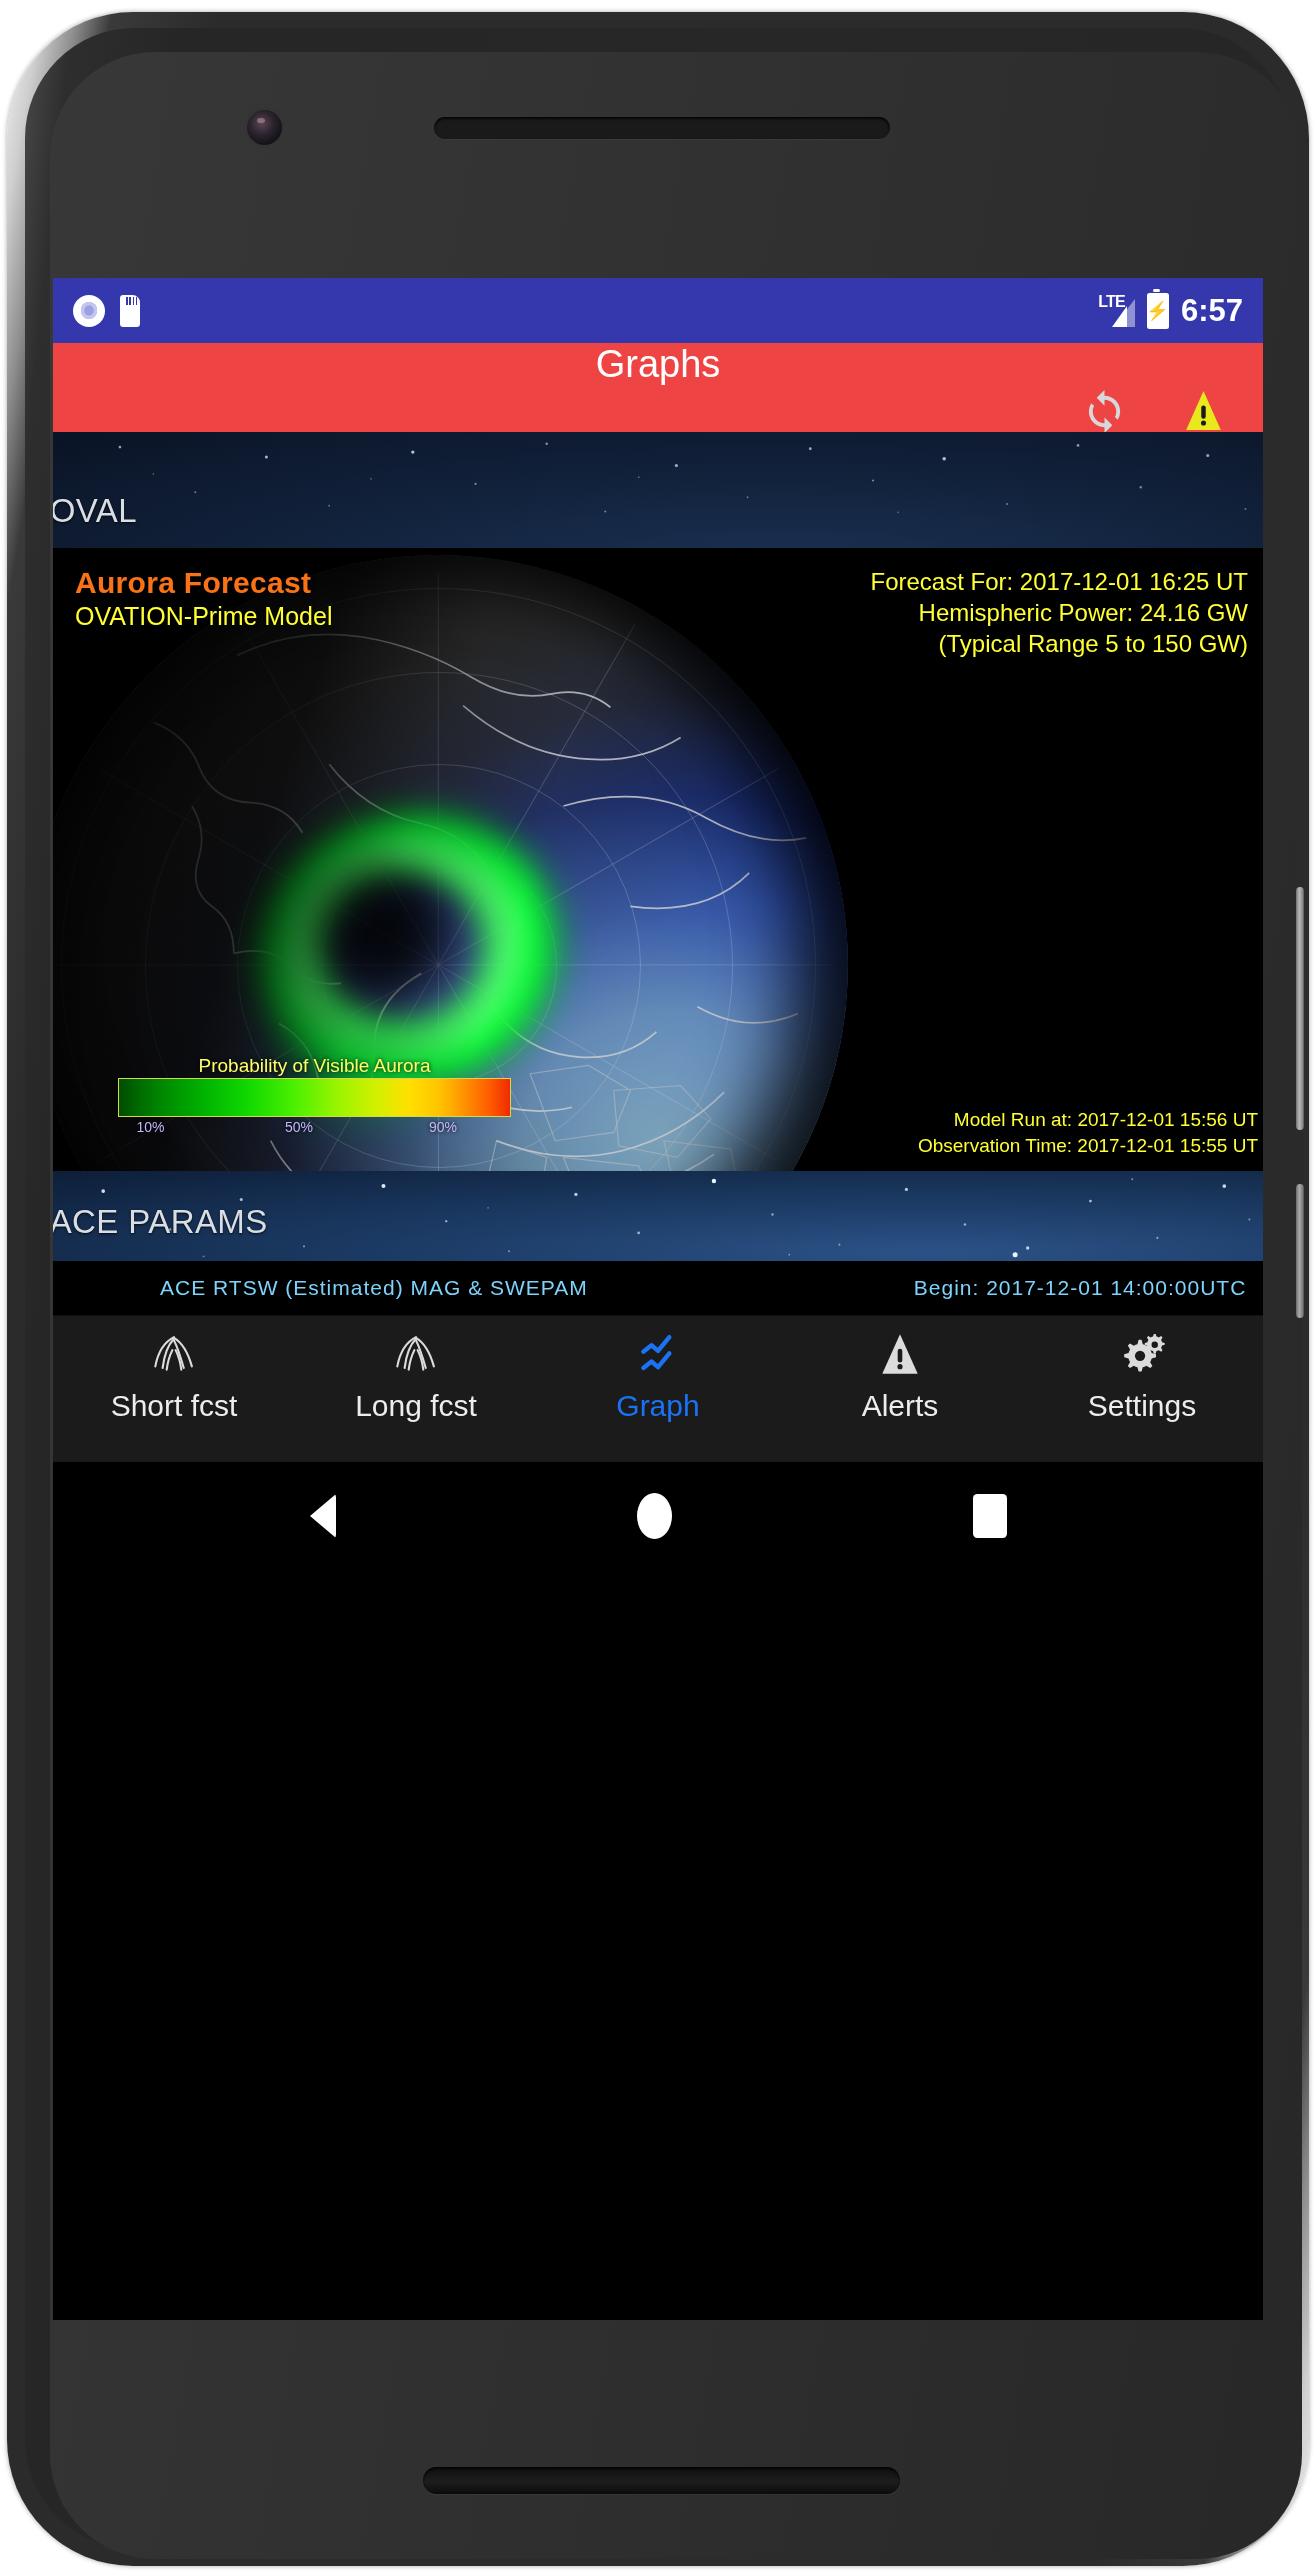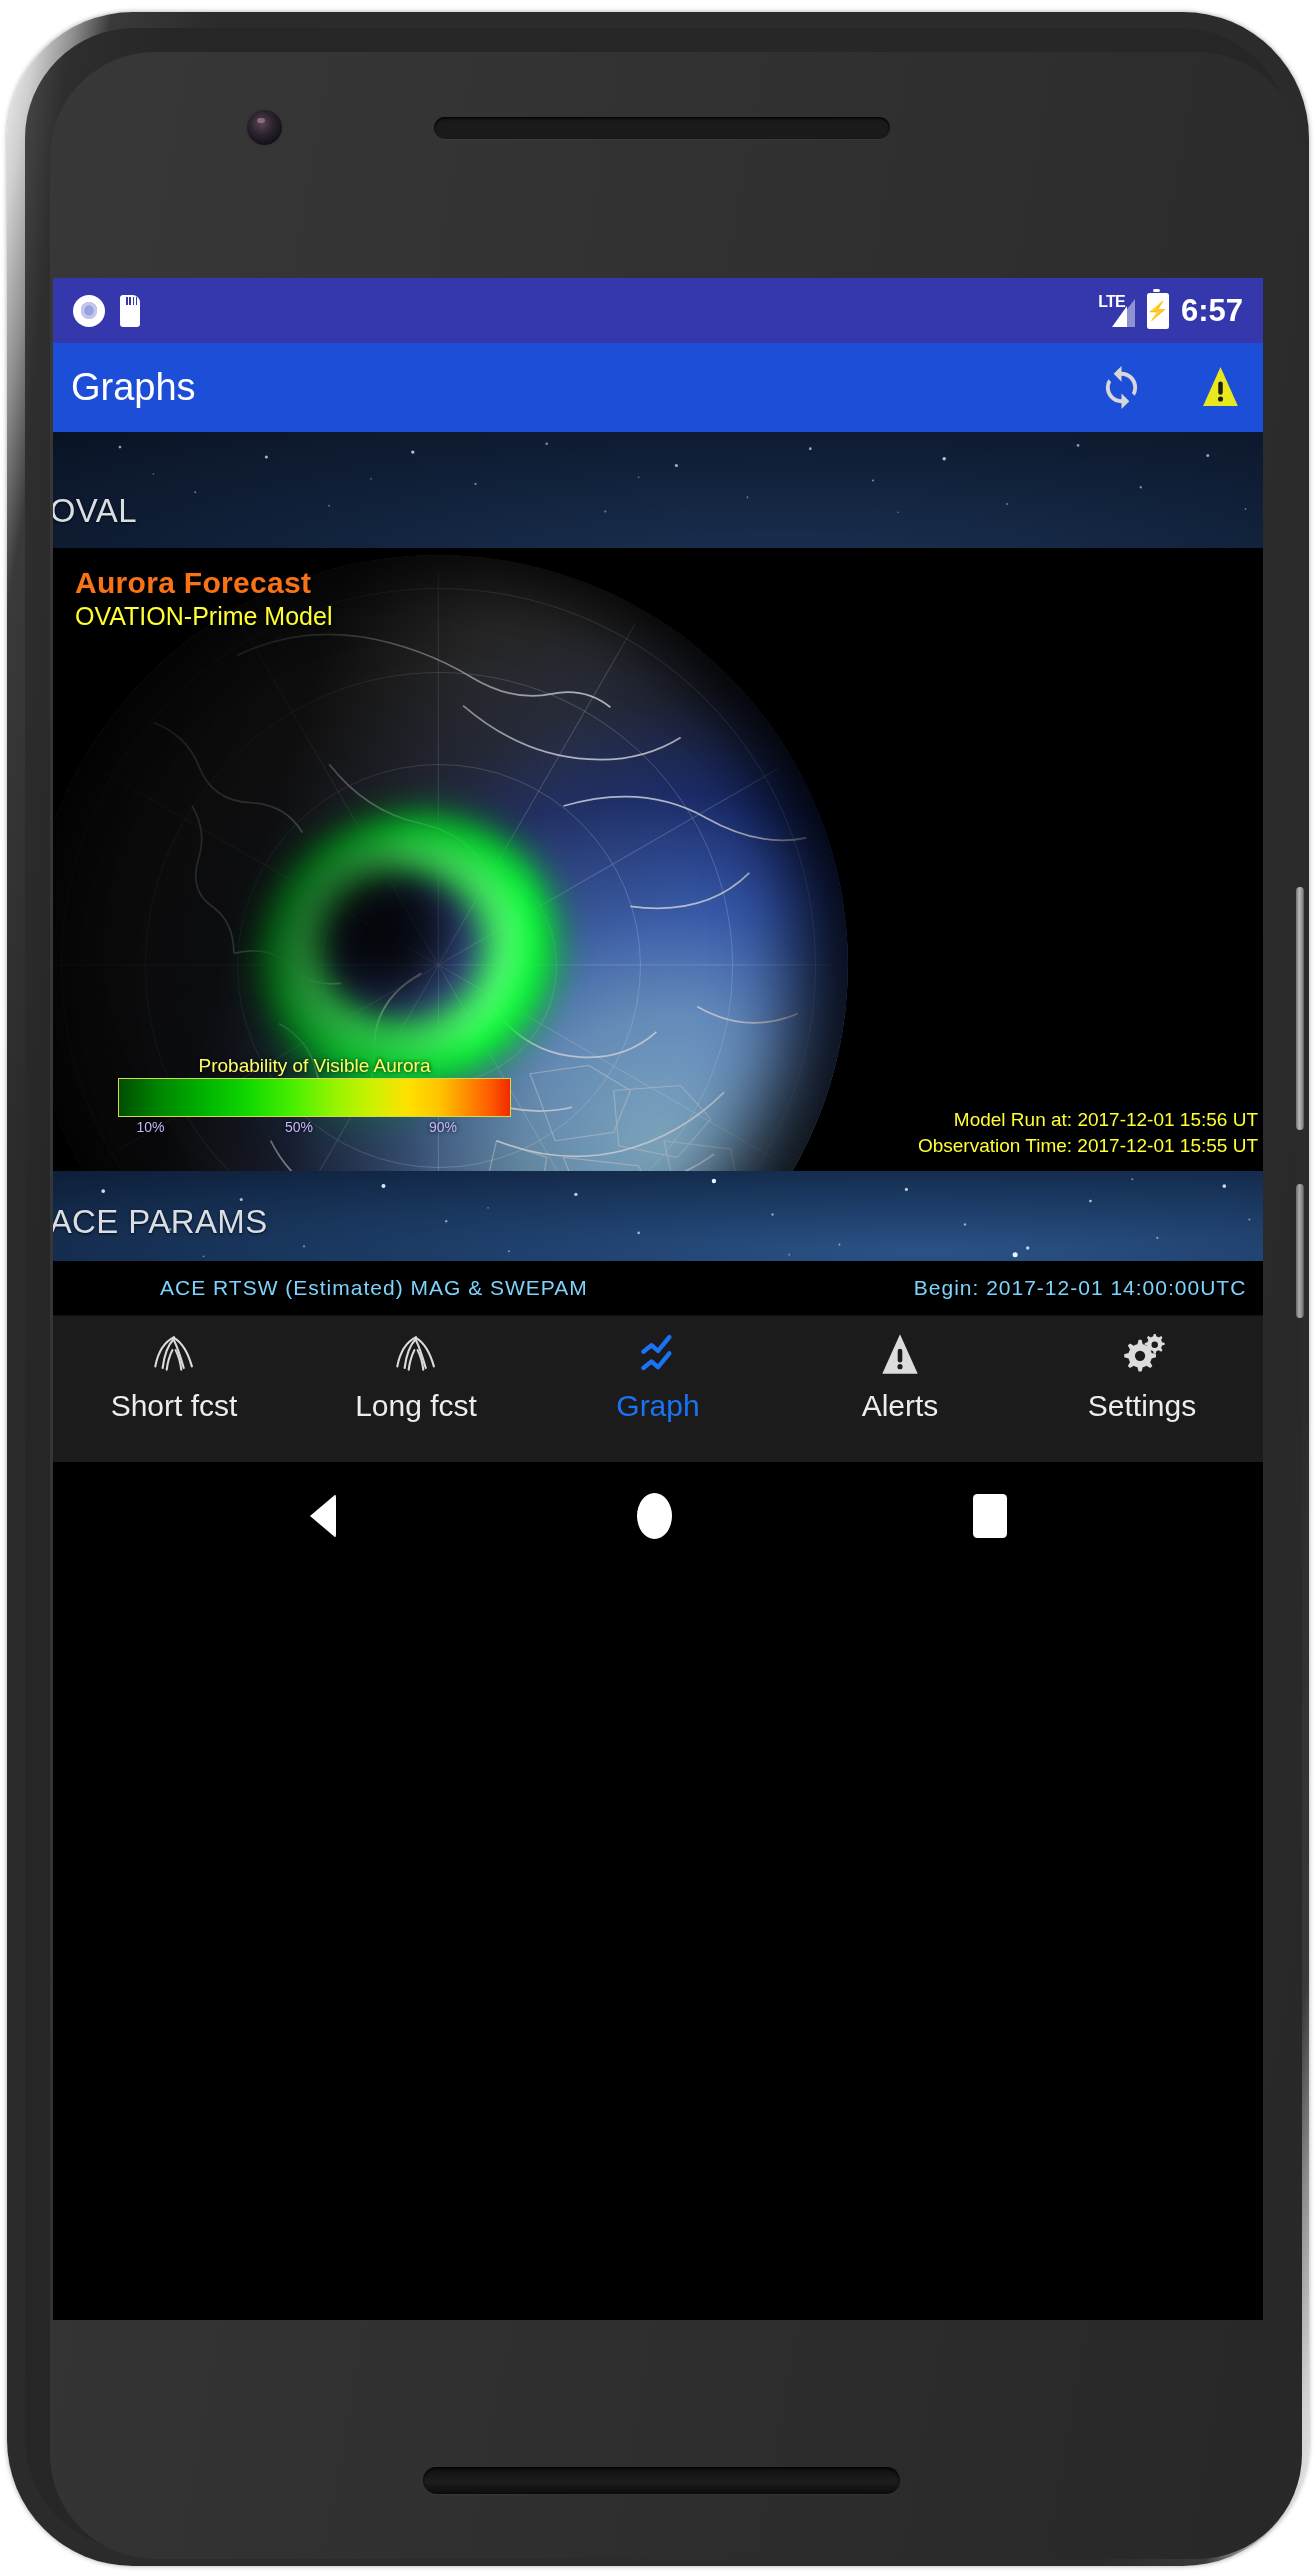--- a/index.html
+++ b/index.html
@@ -163,24 +163,25 @@
     transform: translate(-50%,-50%);
     font-size:18.4px; line-height:18.4px; color:#3538ac; font-weight:bold;
   }
   .clock {
     color:#fff; font-size:31px; font-weight:bold; letter-spacing:0px;
   }
 
   
   .appbar {
     height: 89px;
-    background:#1d4ed8;
+    background:#ef4444;
     display:flex; align-items:center;
-    padding: 0 18px;
+    padding: 0 35px;
     box-sizing:border-box;
+    flex-direction:column;
   }
   .appbar-title {
     color:#fff; font-size:38px; font-weight:normal;
   }
   .appbar-actions { margin-left:auto; display:flex; align-items:center; gap:49px; }
   .icon-btn { width:50px; height:50px; display:flex; align-items:center; justify-content:center; }
 
   
   .section-head {
     position: relative;
@@ -564,20 +565,25 @@
         <div class="oval-glow2"></div>
         <div class="oval-tail"></div>
         <div class="oval-dark"></div>
 
         <div class="terminator"></div>
         <div class="limbshade"></div>
       </div>
 
       <div class="au-title">Aurora Forecast</div>
       <div class="au-sub">OVATION-Prime Model</div>
+      <div class="au-right">
+        <div>Forecast For: 2017-12-01 16:25 UT</div>
+        <div>Hemispheric Power: 24.16 GW</div>
+        <div>(Typical Range 5 to 150 GW)</div>
+      </div>
 
       <div class="legend">
         <div class="legend-title">Probability of Visible Aurora</div>
         <div class="legend-bar"></div>
         <div class="legend-ticks">
           <span class="lt-10">10%</span>
           <span class="lt-50">50%</span>
           <span class="lt-90">90%</span>
         </div>
       </div>

